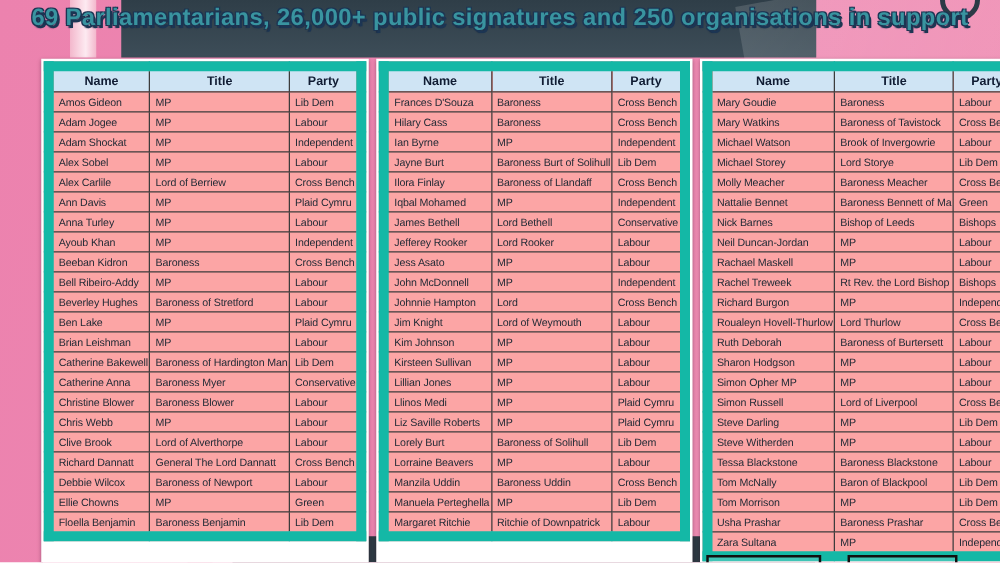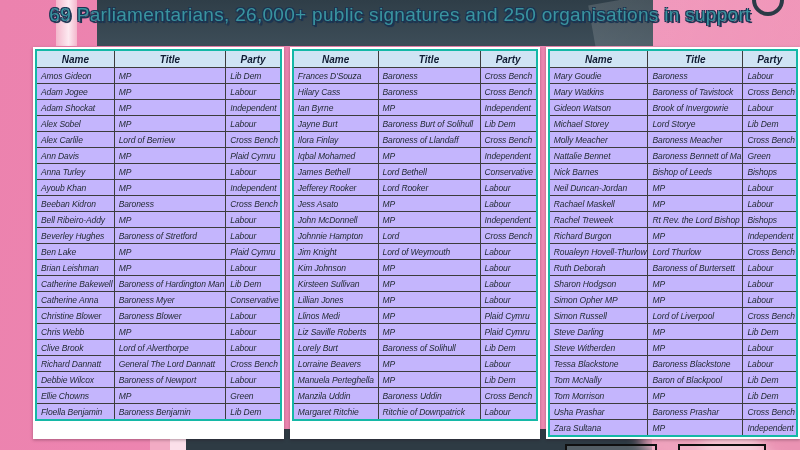--- a/index.html
+++ b/index.html
@@ -17,27 +17,27 @@
   .hand{position:absolute;border-radius:50%;filter:blur(7px);}
   .h1{left:640px;top:398px;width:190px;height:75px;background:#efa3bd;}
   .h2{left:700px;top:420px;width:150px;height:55px;background:#f6c3d2;}
   .h3{left:755px;top:370px;width:100px;height:100px;background:#ea93b3;}
   .sheen{position:absolute;left:600px;top:-20px;width:280px;height:160px;transform:rotate(-10deg);
          background:linear-gradient(120deg,rgba(255,255,255,0.14),rgba(255,255,255,0));}
   .top-glyph{position:absolute;left:752px;top:-16px;width:24px;height:24px;border-radius:50%;
              border:4px solid #2b3a46;background:transparent;}
   
   .banner{position:absolute;left:0;top:4px;width:100%;text-align:center;
-          font-size:19px;font-weight:normal;letter-spacing:.3px;color:#3994a0;
+          font-size:19px;font-weight:bold;letter-spacing:.3px;color:#3994a0;
           text-shadow:-1px -1px 0 #1c3553,1px -1px 0 #1c3553,-1px 1px 0 #1c3553,
                       2px 2px 0 #1c3553,1px 2px 1px rgba(20,40,70,.8);}
   
   .tables-row{position:absolute;left:33px;top:47px;display:flex;gap:6px;}
   .tbl-frame{background:#ffffff;padding:2px;box-shadow:0 1px 3px rgba(40,10,25,.35);}
-  table{border-collapse:collapse;table-layout:fixed;background:#c4b5fd;border:2px solid #14b8a6;font-style:italic;}
+  table{border-collapse:collapse;table-layout:fixed;background:#fca5a5;border:8px solid #14b8a6;}
   th,td{border:1px solid #3c3c3c;overflow:hidden;white-space:nowrap;}
   th{background:#cfe4f4;color:#101c33;font-size:10px;font-weight:bold;height:16px;
      text-align:center;padding:0 2px;}
   td{font-size:8.5px;color:#232b36;height:15px;padding:0 1px 0 4px;letter-spacing:-.1px;}
   .t1 th.name,.t1 td.name{width:84px}.t1 th.title,.t1 td.title{width:107px}.t1 th.party,.t1 td.party{width:55px}
   .t2 th.name,.t2 td.name{width:84px}.t2 th.title,.t2 td.title{width:107px}.t2 th.party,.t2 td.party{width:54px}
   .t3 th.name,.t3 td.name{width:91px}.t3 th.title,.t3 td.title{width:80px}.t3 th.party,.t3 td.party{width:56px}
   .t3 th.party,.t3 td.party{border-left-style:dashed;}
   
   .cut-btn{position:absolute;top:444px;height:14px;border:2px solid #101010;background:rgba(255,255,255,.18);}
@@ -285,28 +285,28 @@
               <td class="name">Lorely Burt</td>
               <td class="title">Baroness of Solihull</td>
               <td class="party">Lib Dem</td>
             </tr>
             <tr>
               <td class="name">Lorraine Beavers</td>
               <td class="title">MP</td>
               <td class="party">Labour</td>
             </tr>
             <tr>
-              <td class="name">Manuela Perteghella</td>
-              <td class="title">MP</td>
-              <td class="party">Lib Dem</td>
-            </tr>
-            <tr>
               <td class="name">Manzila Uddin</td>
               <td class="title">Baroness Uddin</td>
               <td class="party">Cross Bench</td>
+            </tr>
+            <tr>
+              <td class="name">Manuela Perteghella</td>
+              <td class="title">MP</td>
+              <td class="party">Lib Dem</td>
             </tr>
             <tr>
               <td class="name">Margaret Ritchie</td>
               <td class="title">Ritchie of Downpatrick</td>
               <td class="party">Labour</td>
             </tr>
           </tbody>
         </table>
     </div>
     <div class="tbl-frame">
@@ -323,21 +323,21 @@
               <td class="name">Mary Goudie</td>
               <td class="title">Baroness</td>
               <td class="party">Labour</td>
             </tr>
             <tr>
               <td class="name">Mary Watkins</td>
               <td class="title">Baroness of Tavistock</td>
               <td class="party">Cross Bench</td>
             </tr>
             <tr>
-              <td class="name">Gideon Watson</td>
+              <td class="name">Michael Watson</td>
               <td class="title">Brook of Invergowrie</td>
               <td class="party">Labour</td>
             </tr>
             <tr>
               <td class="name">Michael Storey</td>
               <td class="title">Lord Storye</td>
               <td class="party">Lib Dem</td>
             </tr>
             <tr>
               <td class="name">Molly Meacher</td>

